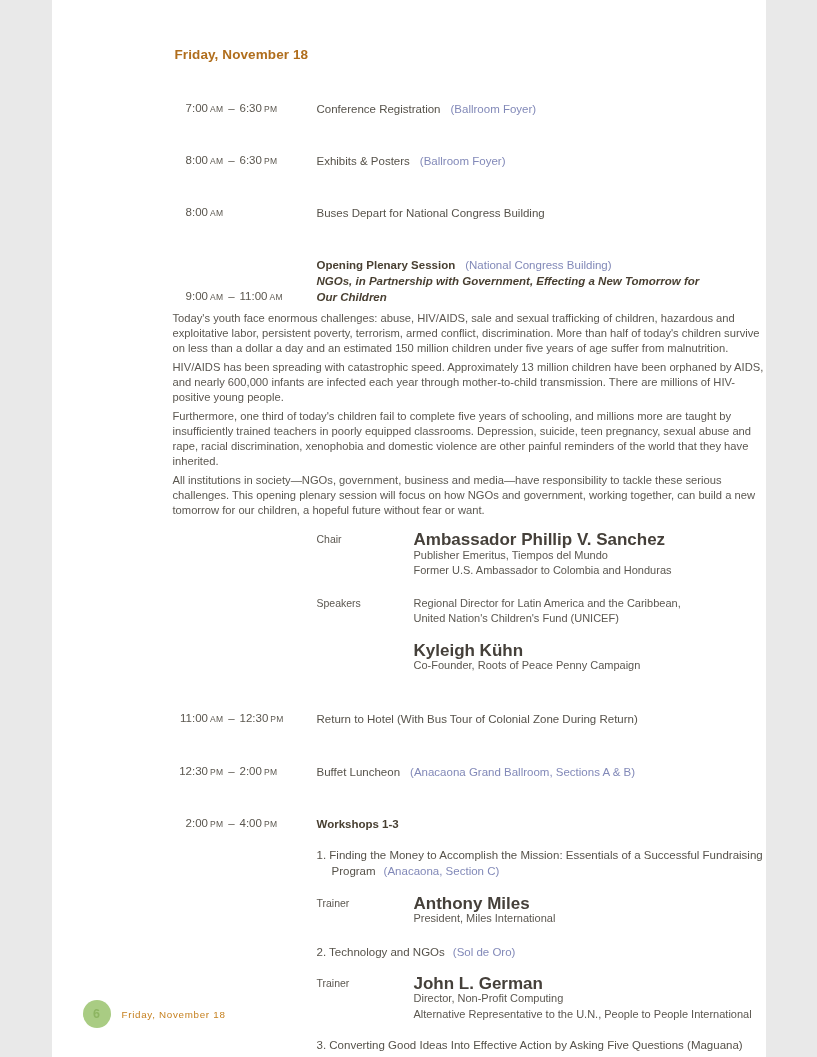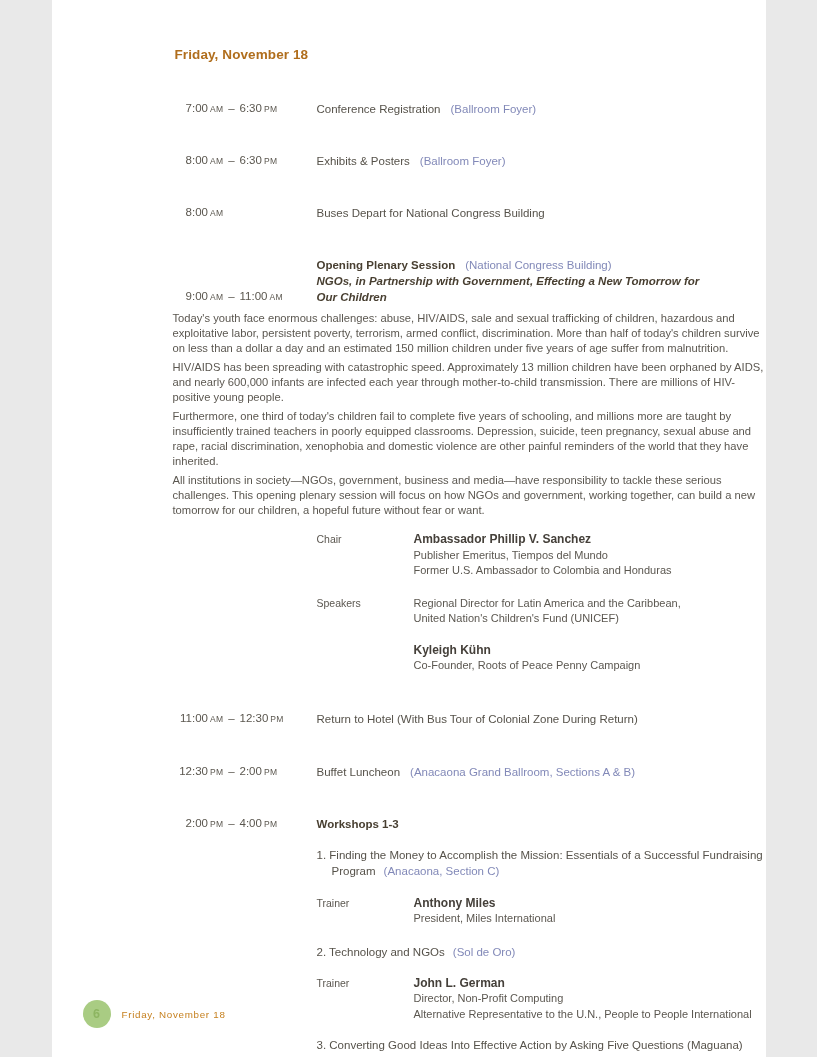--- a/index.html
+++ b/index.html
@@ -16,21 +16,21 @@
   .ap{font-size:8.5px;letter-spacing:0.4px;margin-left:2px;}
   .ecol{font-size:11.5px;color:#56524a;line-height:16px;margin-top:20px;}
   .eloc{color:#8289b8;margin-left:10px;}
   .strong{font-weight:bold;color:#483f31;}
   .subtitle{font-weight:bold;font-style:italic;color:#483f31;font-size:11.5px;
             line-height:15.5px;max-width:402px;margin-top:1px;}
   .desc{margin:6px 0 0 121px;}
   .desc p{margin:0 0 4px 0;font-size:11.2px;line-height:15px;color:#5b5750;max-width:650px;}
   .pblock{display:flex;margin-left:265px;font-size:11px;line-height:15.5px;color:#5b5750;}
   .plabel{flex:0 0 97px;font-size:10.5px;}
-  .pname{font-weight:bold;color:#45403a;font-size:12px;}
+  .pname{font-weight:bold;color:#45403a;font-size:17px;}
   .witem{margin-left:265px;max-width:470px;font-size:11.5px;line-height:16px;
          color:#56524a;padding-left:15px;text-indent:-15px;}
   .witem .eloc{margin-left:8px;}
   .m-row1{margin-top:18px}.m-row{margin-top:16px}
   .m-chair{margin-top:14px}.m-speakers{margin-top:17px}
   .m-sp2{margin-top:16px}.m-sp3{margin-top:15px}
   .m-row5{margin-top:17px}.m-row6{margin-top:17px}.m-row7{margin-top:16px}
   .m-w1{margin-top:15px}.m-t1{margin-top:17px}.m-w2{margin-top:17px}
   .m-t2{margin-top:16px}.m-w3{margin-top:15px}.m-t3{margin-top:16px}
   .footer{position:absolute;left:31px;top:1000px;display:flex;align-items:center;gap:11px;}

